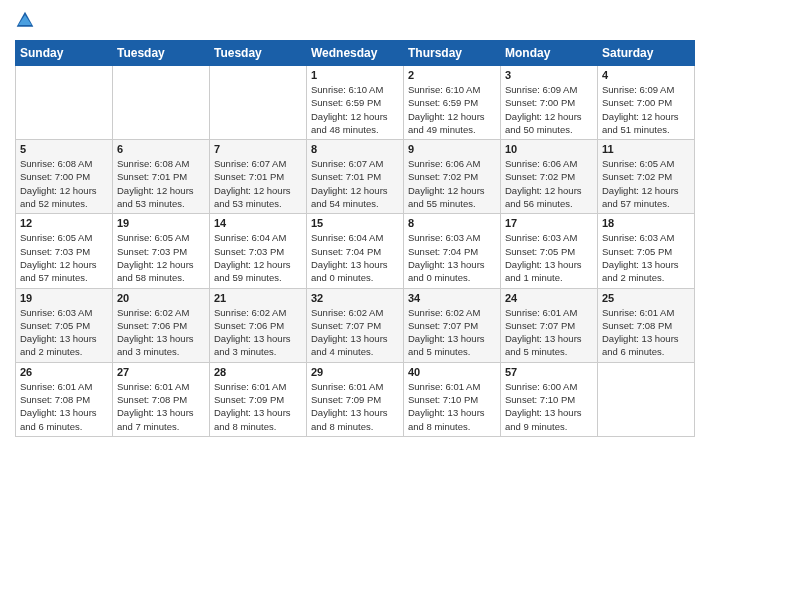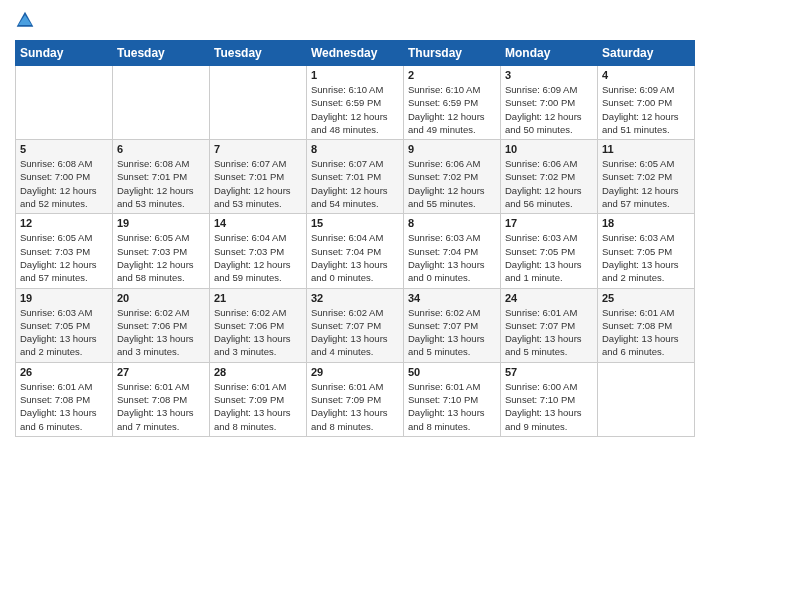--- a/index.html
+++ b/index.html
@@ -316,21 +316,21 @@
 Sunset: 7:09 PM
 Daylight: 13 hours and 8 minutes.</div>
           </td>
           <td>
             <div class="day-num">29</div>
             <div class="day-info" style="white-space: pre-line;">Sunrise: 6:01 AM
 Sunset: 7:09 PM
 Daylight: 13 hours and 8 minutes.</div>
           </td>
           <td>
-            <div class="day-num">50</div>
+            <div class="day-num">40</div>
             <div class="day-info" style="white-space: pre-line;">Sunrise: 6:01 AM
 Sunset: 7:10 PM
 Daylight: 13 hours and 8 minutes.</div>
           </td>
           <td>
             <div class="day-num">57</div>
             <div class="day-info" style="white-space: pre-line;">Sunrise: 6:00 AM
 Sunset: 7:10 PM
 Daylight: 13 hours and 9 minutes.</div>
           </td>

